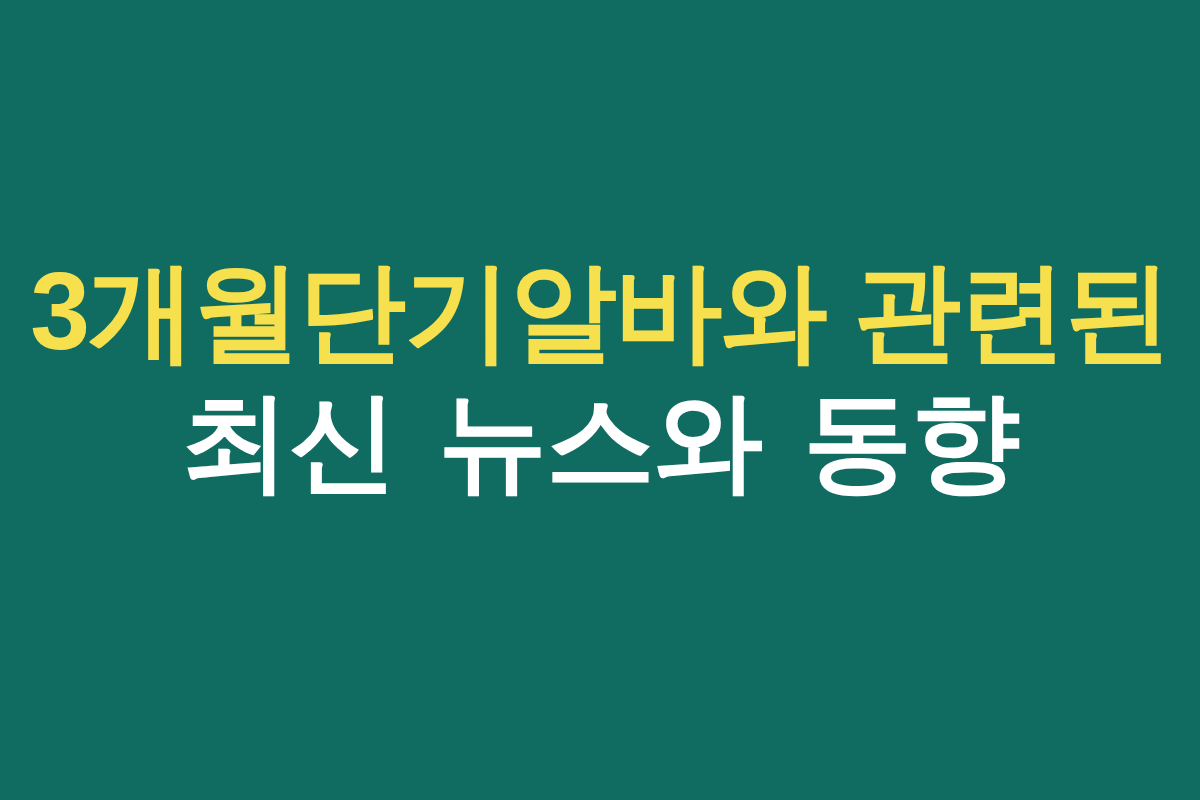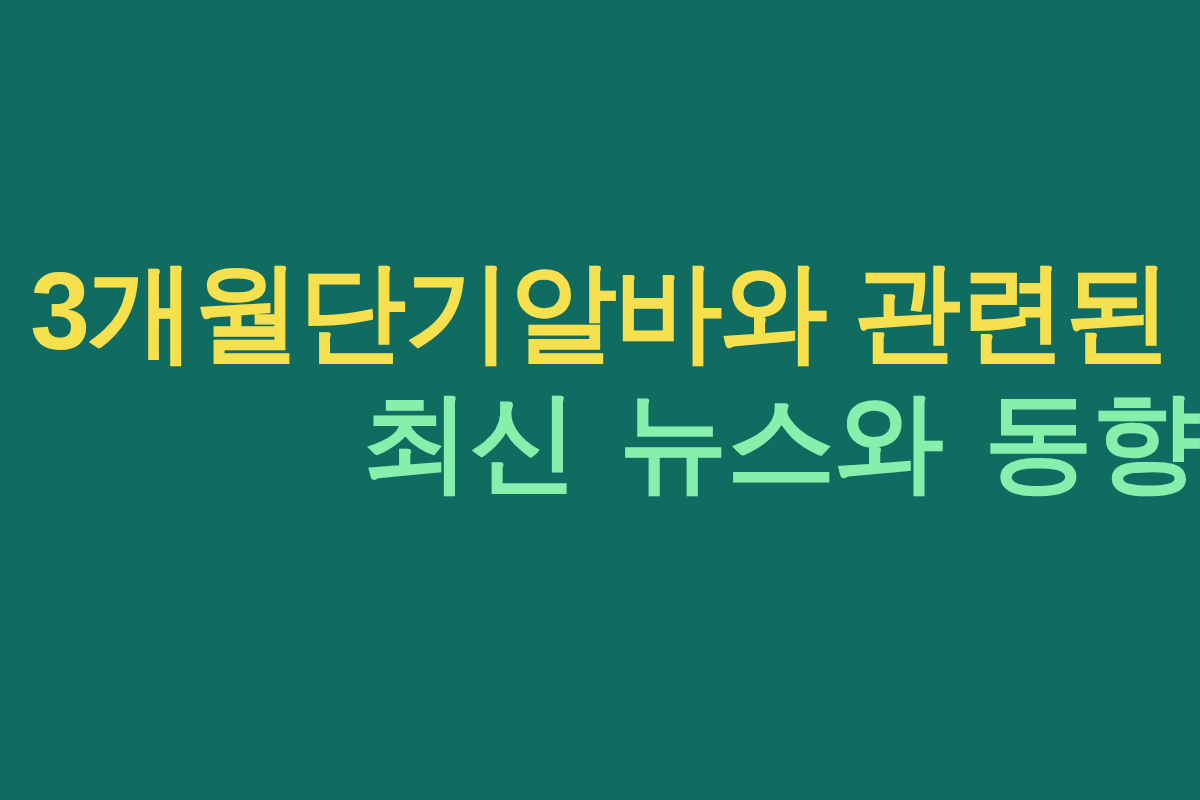--- a/index.html
+++ b/index.html
@@ -72,17 +72,17 @@
 </style>
 </head>
 <body>
 
 <div id="banner" style="background-color: rgb(16, 107, 96);">
 
   <div id="headline">
 
     <span class="headline-line line-1" style="color: rgb(247, 224, 77);">3개월단기알바와 관련된</span>
 
-    <span class="headline-line line-2" style="color: #86efac; text-align: right;">최신 뉴스와 동향</span>
+    <span class="headline-line line-2" style="color: #ffffff;">최신 뉴스와 동향</span>
 
   </div>
 
 </div>
 
 </body></html>

